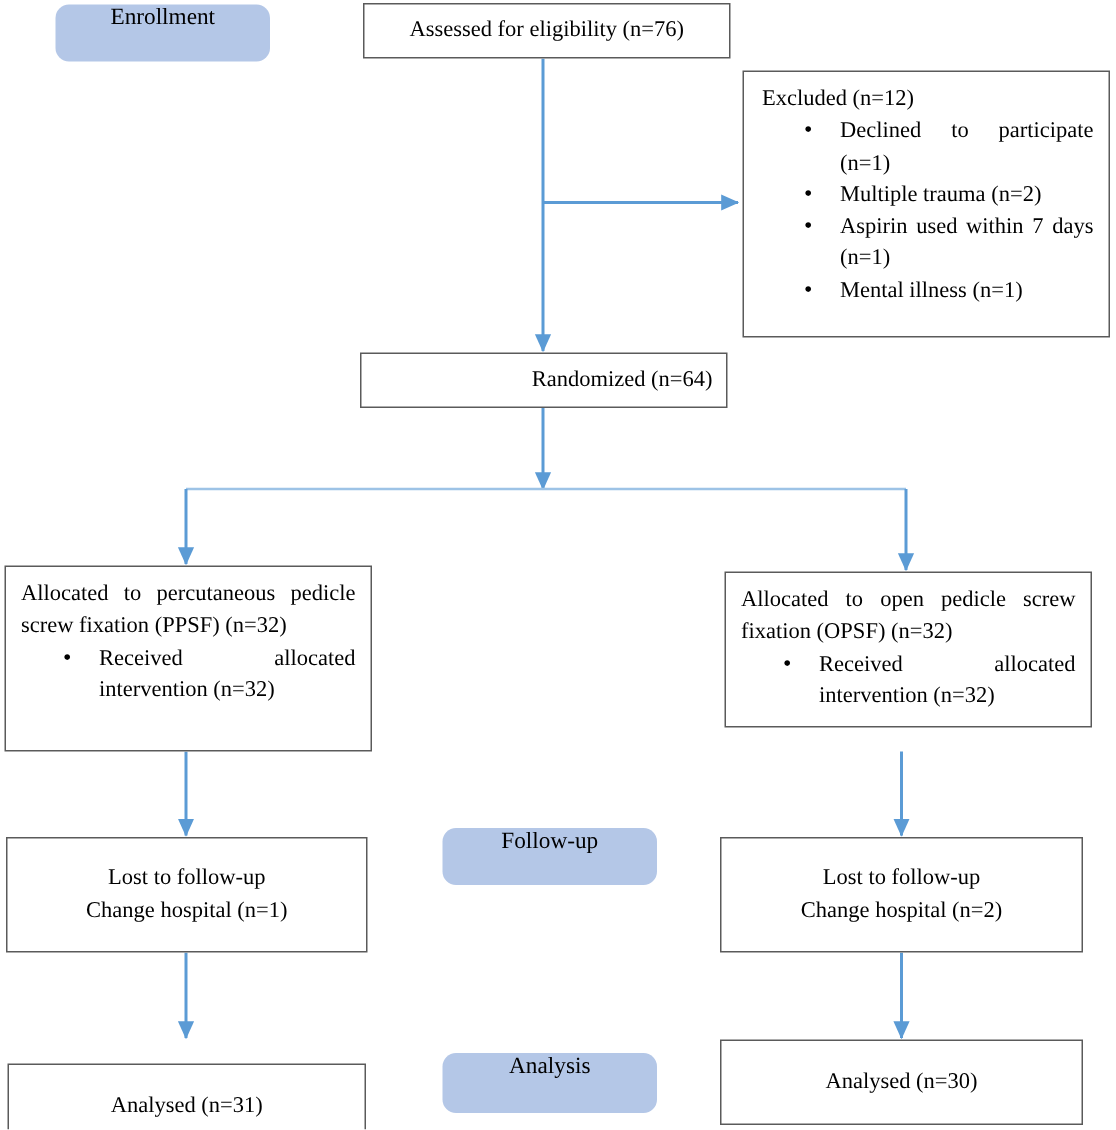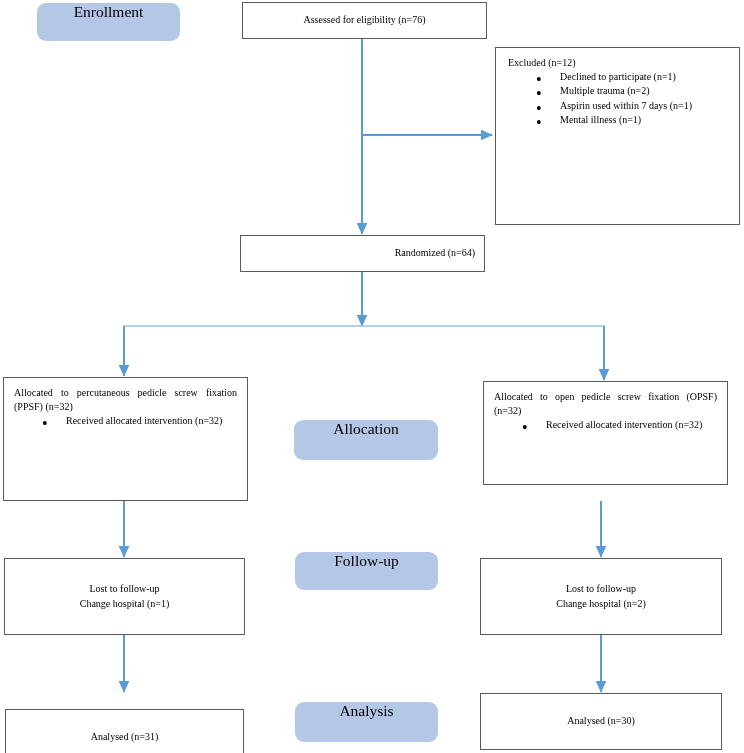--- a/index.html
+++ b/index.html
@@ -23,21 +23,21 @@
     width: 744px;
     height: 753px;
     pointer-events: none;
   }
   .box {
     position: absolute;
     box-sizing: border-box;
     background: #ffffff;
     border: 1px solid #5a5a5a;
     color: #000000;
-    font-size: 10px;
+    font-size: 15px;
     line-height: 1.42;
     padding: 6px 9px;
   }
   .box.center {
     display: flex;
     flex-direction: column;
     align-items: center;
     justify-content: center;
     text-align: center;
   }
@@ -109,23 +109,20 @@
 
     <line x1="124" y1="635" x2="124" y2="692" stroke="#5b9bd5" stroke-width="2" marker-end="url(#arrowhead)"></line>
 
     <line x1="601" y1="635" x2="601" y2="692" stroke="#5b9bd5" stroke-width="2" marker-end="url(#arrowhead)"></line>
   </svg>
 
   <div class="badge" style="left:37px; top:3px; width:143px; height:38px;">
     <span>Enrollment</span>
   </div>
 
-  <div class="badge" style="left:294px; top:420px; width:144px; height:40px;">
-    <span>Allocation</span>
-  </div>
 
   <div class="badge" style="left:295px; top:552px; width:143px; height:38px;">
     <span>Follow-up</span>
   </div>
 
   <div class="badge" style="left:295px; top:702px; width:143px; height:40px;">
     <span>Analysis</span>
   </div>
 
   <div class="box center" style="left:242px; top:2px; width:245px; height:37px;">

